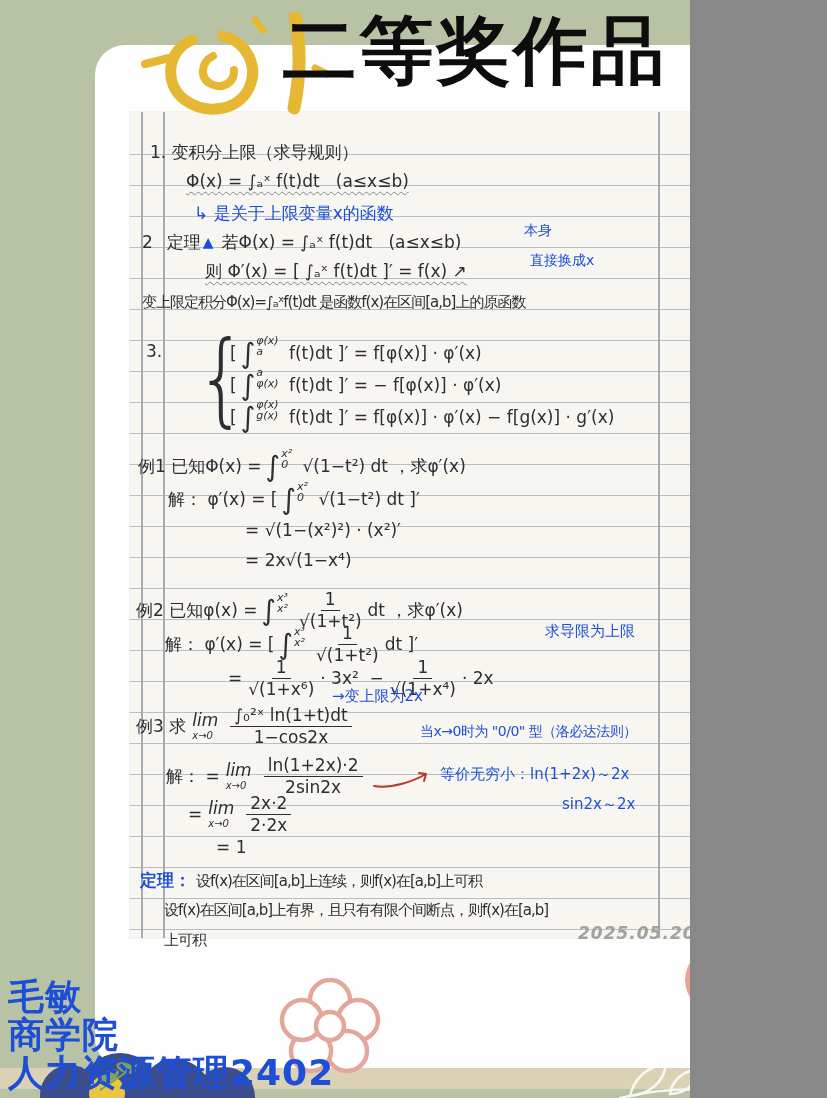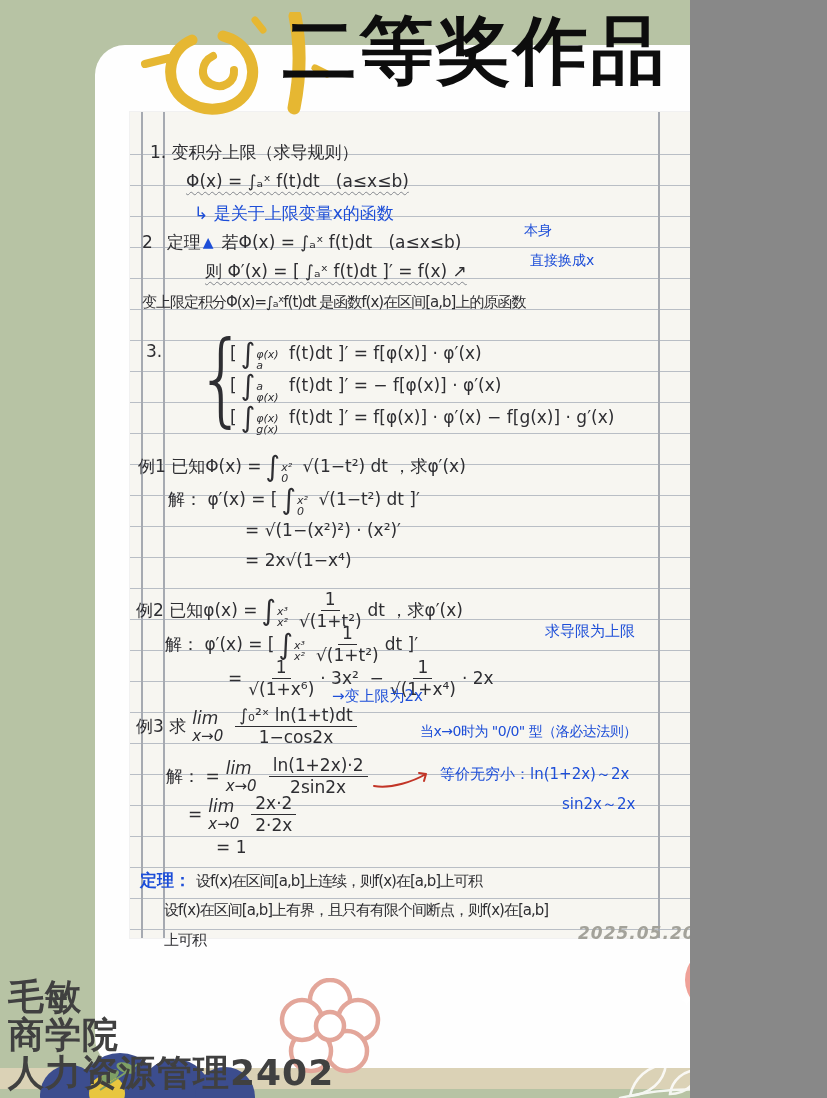--- a/index.html
+++ b/index.html
@@ -17,32 +17,32 @@
   .ink{position:absolute;inset:0;z-index:4;margin-top:21px;}
   .row{position:absolute;display:flex;align-items:center;white-space:pre;
        font-size:17px;color:#2e2e32;line-height:1.25;}
   .cjk-tight{font-size:15px;letter-spacing:-1px;}
   .red{color:#1d4ed8;}
   .gray{color:#a3a29a;}
   .fs14{font-size:14px;} .fs15{font-size:15px;}
   .wavy{text-decoration:underline;text-decoration-style:wavy;text-decoration-color:#83868d;
         text-decoration-thickness:1px;text-underline-offset:4px;}
   .int{font-size:28px;line-height:1;font-style:italic;margin:0 1px 0 4px;}
-  .lims{display:inline-flex;flex-direction:column;justify-content:flex-end;height:36px;
+  .lims{display:inline-flex;flex-direction:column;justify-content:flex-start;height:36px;
         font-size:11px;font-style:italic;line-height:1;margin-right:5px;transform:translateY(-1px);}
   .frac{display:inline-flex;flex-direction:column;align-items:center;line-height:1.25;margin:0 6px;text-align:center;}
   .frac .num{border-bottom:1.4px solid #2e2e32;padding:0 4px;}
   .lim{display:inline-flex;flex-direction:column;align-items:flex-start;line-height:1;margin:0 6px;}
   .lim b{font-weight:400;font-style:italic;}
-  .lim i{font-size:15px;margin-top:2px;}
+  .lim i{font-size:10px;margin-top:2px;}
   .brace{position:absolute;font-size:100px;font-weight:200;color:#2e2e32;line-height:1;
          transform:scale(.8,1.02);transform-origin:left top;}
   .title{position:absolute;left:130px;top:2px;width:690px;z-index:5;text-align:center;
          font-size:74px;font-weight:900;color:#0d0d0d;letter-spacing:3px;}
-  .author{position:absolute;left:8px;top:978px;z-index:8;color:#404040;font-weight:900;
+  .author{position:absolute;left:8px;top:978px;z-index:8;color:#1d4ed8;font-weight:900;
           font-size:36px;line-height:1.05;letter-spacing:1px;}
   .date{position:absolute;left:578px;top:902px;font-size:17px;font-weight:bold;font-style:italic;letter-spacing:1px;}
   .deco{position:absolute;}
   .sparkle{position:absolute;left:680px;top:992px;z-index:7;color:#fff;font-size:15px;}
 </style>
 </head>
 <body>
 
 <div class="stage">
 

